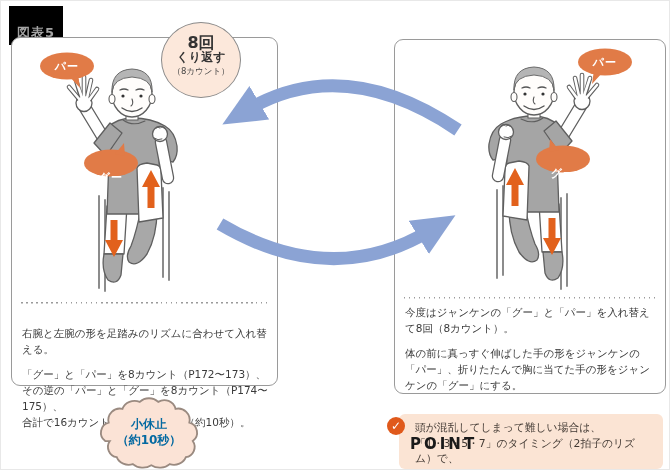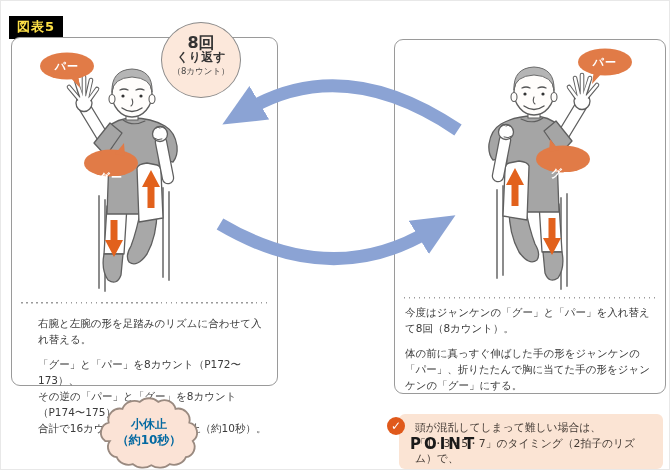--- a/index.html
+++ b/index.html
@@ -4,36 +4,36 @@
 <style>
   html,body{margin:0;padding:0;background:#fff;}
   *{box-sizing:border-box;}
   .canvas{
     position:relative;width:670px;height:470px;background:#ffffff;overflow:hidden;
     font-family:"DejaVu Sans","Liberation Sans",sans-serif;color:#333;
     border:1px solid #e8e8e8;
   }
   
   .fig-label{
-    position:absolute;left:8px;top:15px;background:#000;color:#fde047;
-    font-size:13px;font-weight:bold;padding:2px 8px 3px;letter-spacing:1px;
+    position:absolute;left:8px;top:5px;background:#000;color:#a3a3a3;
+    font-size:13px;font-weight:bold;padding:18px 8px 3px;letter-spacing:1px;
   }
   
   .panel{position:absolute;border:1.5px solid #9a9a9a;border-radius:9px;background:#fff;padding-left:21px;}
   .panel.left{left:10px;top:36px;width:267px;height:349px;}
   .panel.right{left:393px;top:38px;width:272px;height:355px;}
   .dotted-divider{
     position:absolute;left:9px;right:9px;height:2px;
     background-image:repeating-linear-gradient(90deg,#9a9a9a 0 1.5px,transparent 1.5px 5px);
     background-size:100% 1.5px;background-repeat:no-repeat;background-position:0 0;
   }
   .panel.left .dotted-divider{top:264px;}
   .panel.right .dotted-divider{top:257px;}
   .caption{position:absolute;font-size:10.5px;line-height:16px;color:#3a3a3a;}
-  .panel.left .caption{left:10px;right:6px;top:277px;margin-left:16px;}
+  .panel.left .caption{left:10px;right:6px;top:287px;}
   .panel.right .caption{left:10px;right:8px;top:264px;}
   .caption .para{white-space:pre-line;}
   .caption .para + .para{margin-top:9px;}
   
   .person{position:absolute;width:160px;height:240px;}
   .panel.left .person{left:45px;top:20px;}
   .panel.right .person{left:54px;top:16px;transform:scaleX(-1);}
   
   .bubble{position:absolute;width:56px;height:40px;}
   .bubble svg{position:absolute;left:0;top:0;width:56px;height:40px;}

